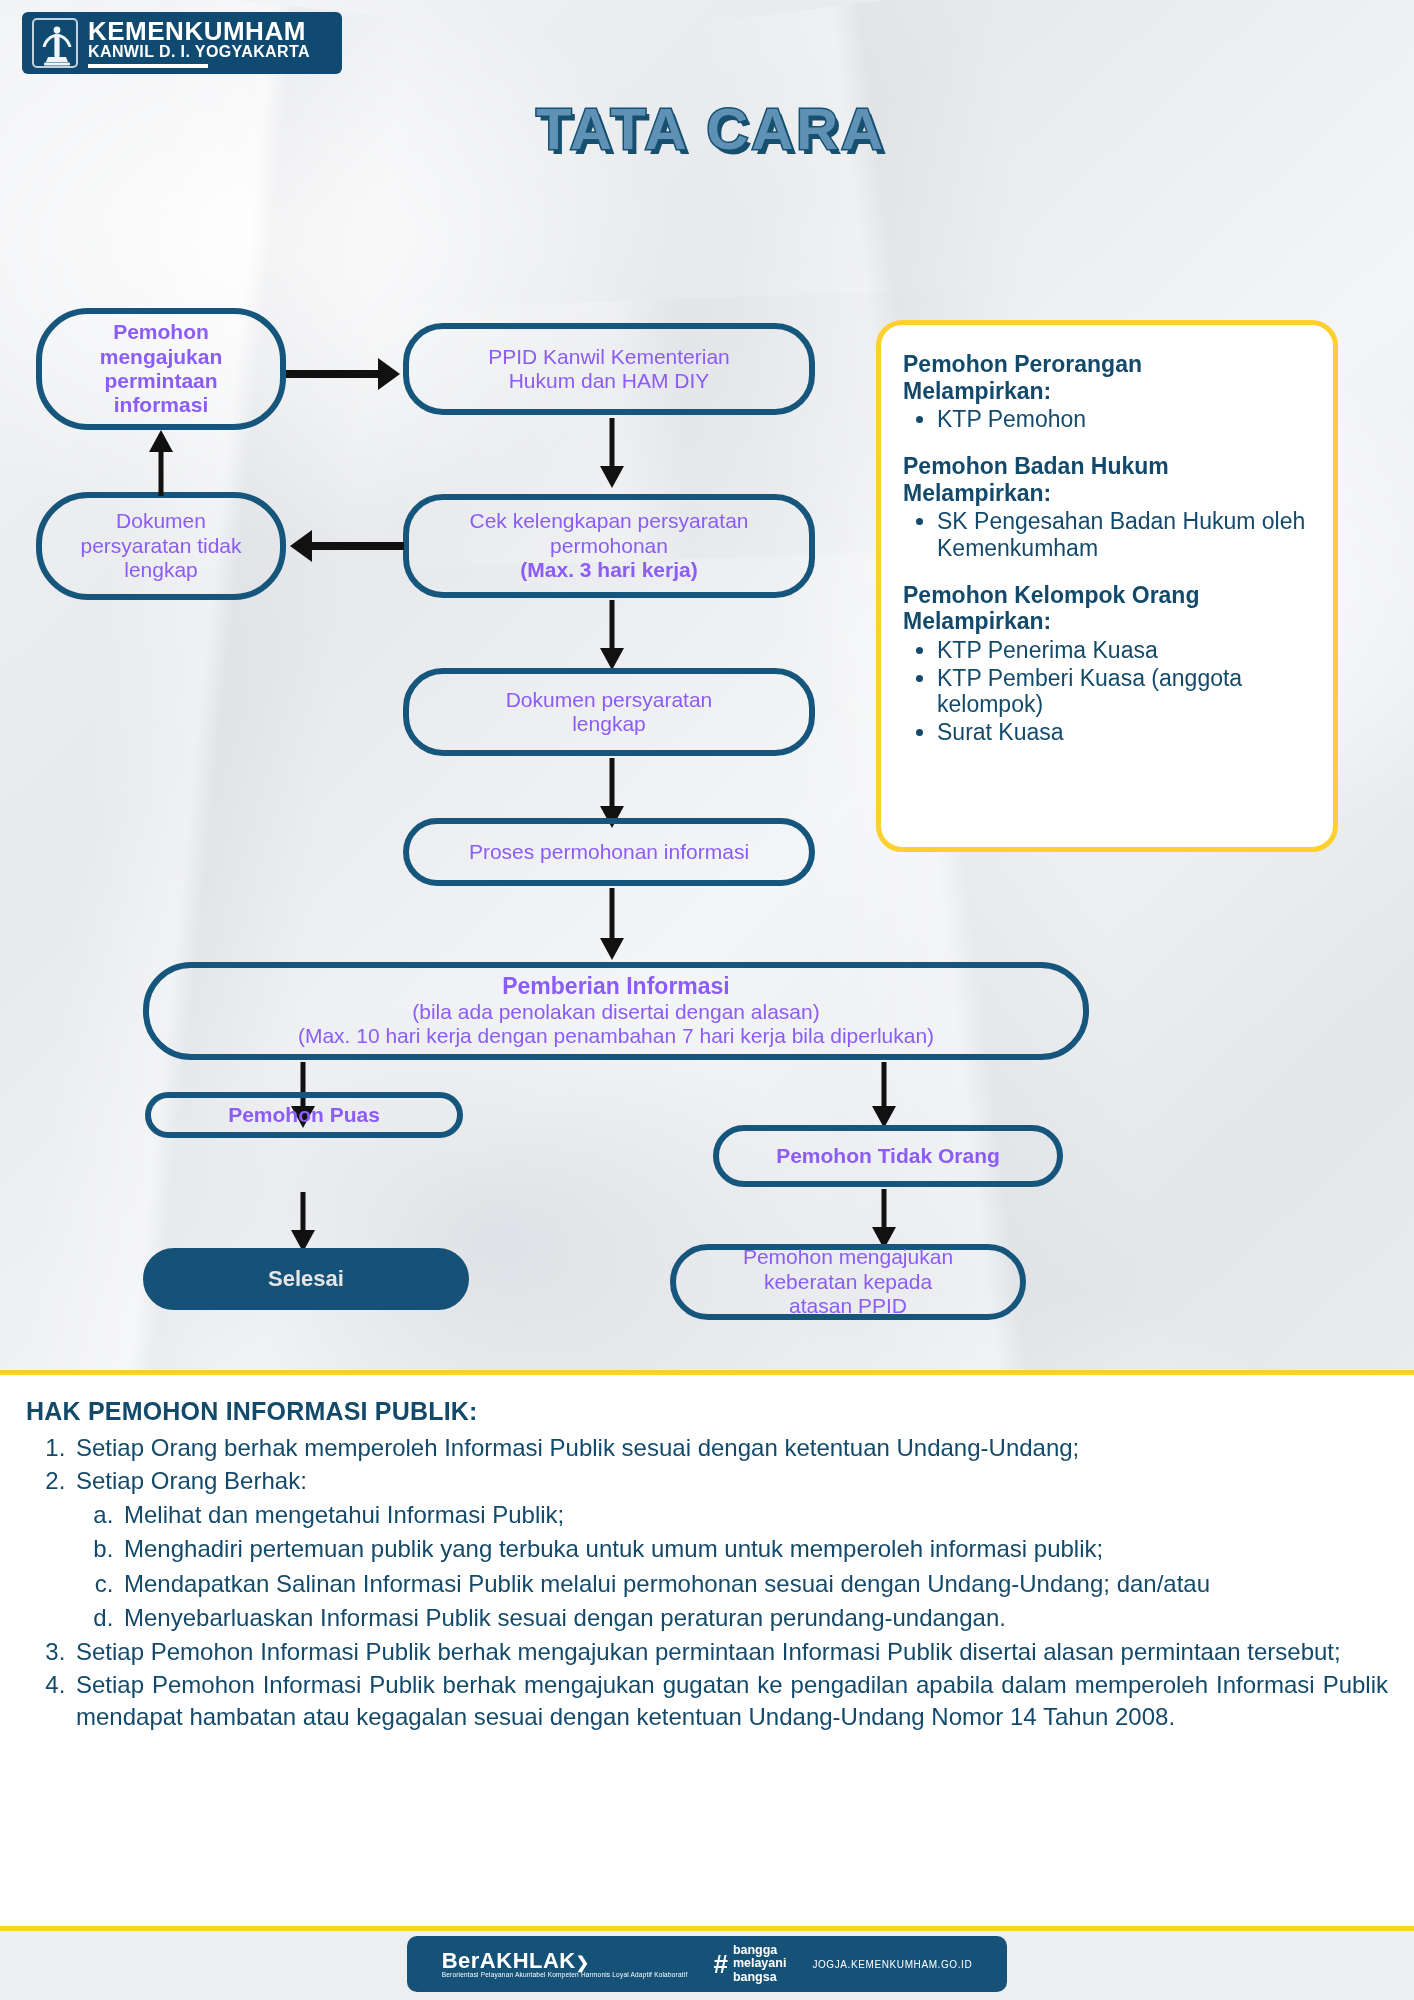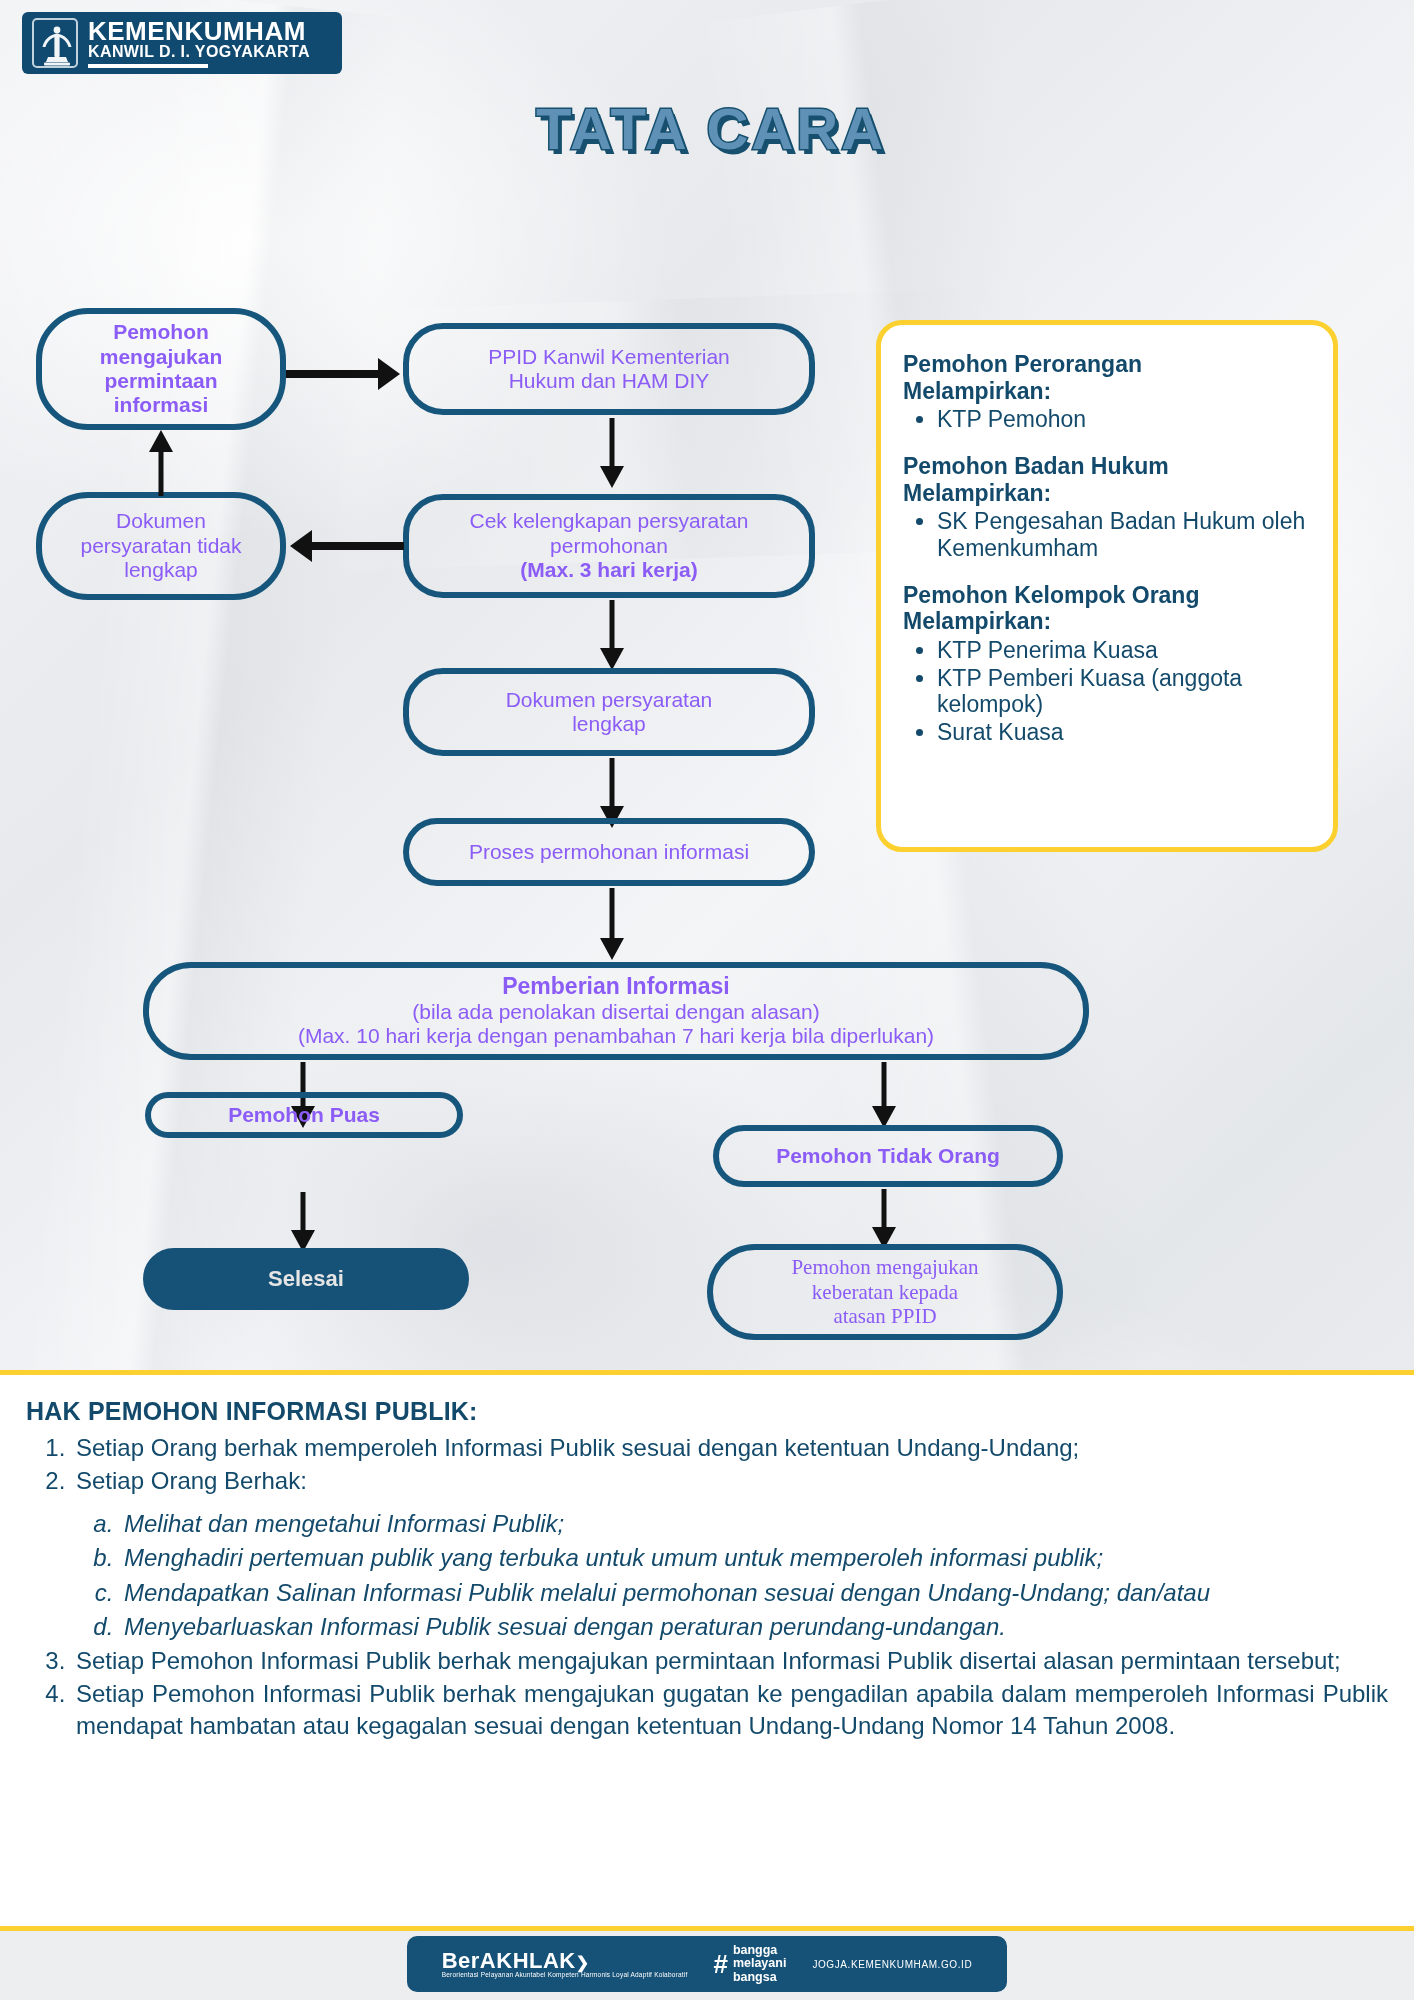--- a/index.html
+++ b/index.html
@@ -150,21 +150,21 @@
     font-size: 25px; font-weight: 700; letter-spacing: .2px;
     margin-bottom: 6px;
   }
   ol.lvl1 { list-style: decimal; margin-left: 46px; }
   ol.lvl1 > li {
     font-size: 24px; line-height: 1.34;
     text-align: justify;
     padding-left: 4px;
     margin-bottom: 1px;
   }
-  ol.lvl2 { list-style: lower-alpha; margin-left: 44px; margin-top: 11px; font-style: italic; }
+  ol.lvl2 { list-style: lower-alpha; margin-left: 44px; margin-top: 2px; }
   ol.lvl2 > li {
     font-size: 24px; line-height: 1.34;
     text-align: justify;
     padding-left: 4px;
     margin-bottom: 2px;
   }
 
   
   .footer-band {
     position: absolute;
@@ -356,21 +356,21 @@
   <svg width="30" height="60" viewBox="0 0 30 60">
     <line x1="15" y1="0" x2="15" y2="40" stroke="#111111" stroke-width="5"></line>
     <polygon points="3,38 27,38 15,60" fill="#111111"></polygon>
   </svg>
 </div>
 
 <div class="node filled" style="left:143px; top:1248px; width:326px; height:62px; font-size:22px;">
   <div class="body"><span>Selesai</span></div>
 </div>
 
-<div class="node reg" style="left:707px; top:1244px; width:356px; height:96px; border-radius:48px;font-family:Liberation Serif, serif;">
+<div class="node reg" style="left:670px; top:1244px; width:356px; height:76px; border-radius:48px;">
   <div class="body">
     <span>Pemohon mengajukan</span><br>
     <span>keberatan kepada</span><br>
     <span>atasan PPID</span>
   </div>
 </div>
 
 <div class="info-panel">
 
   <div>

